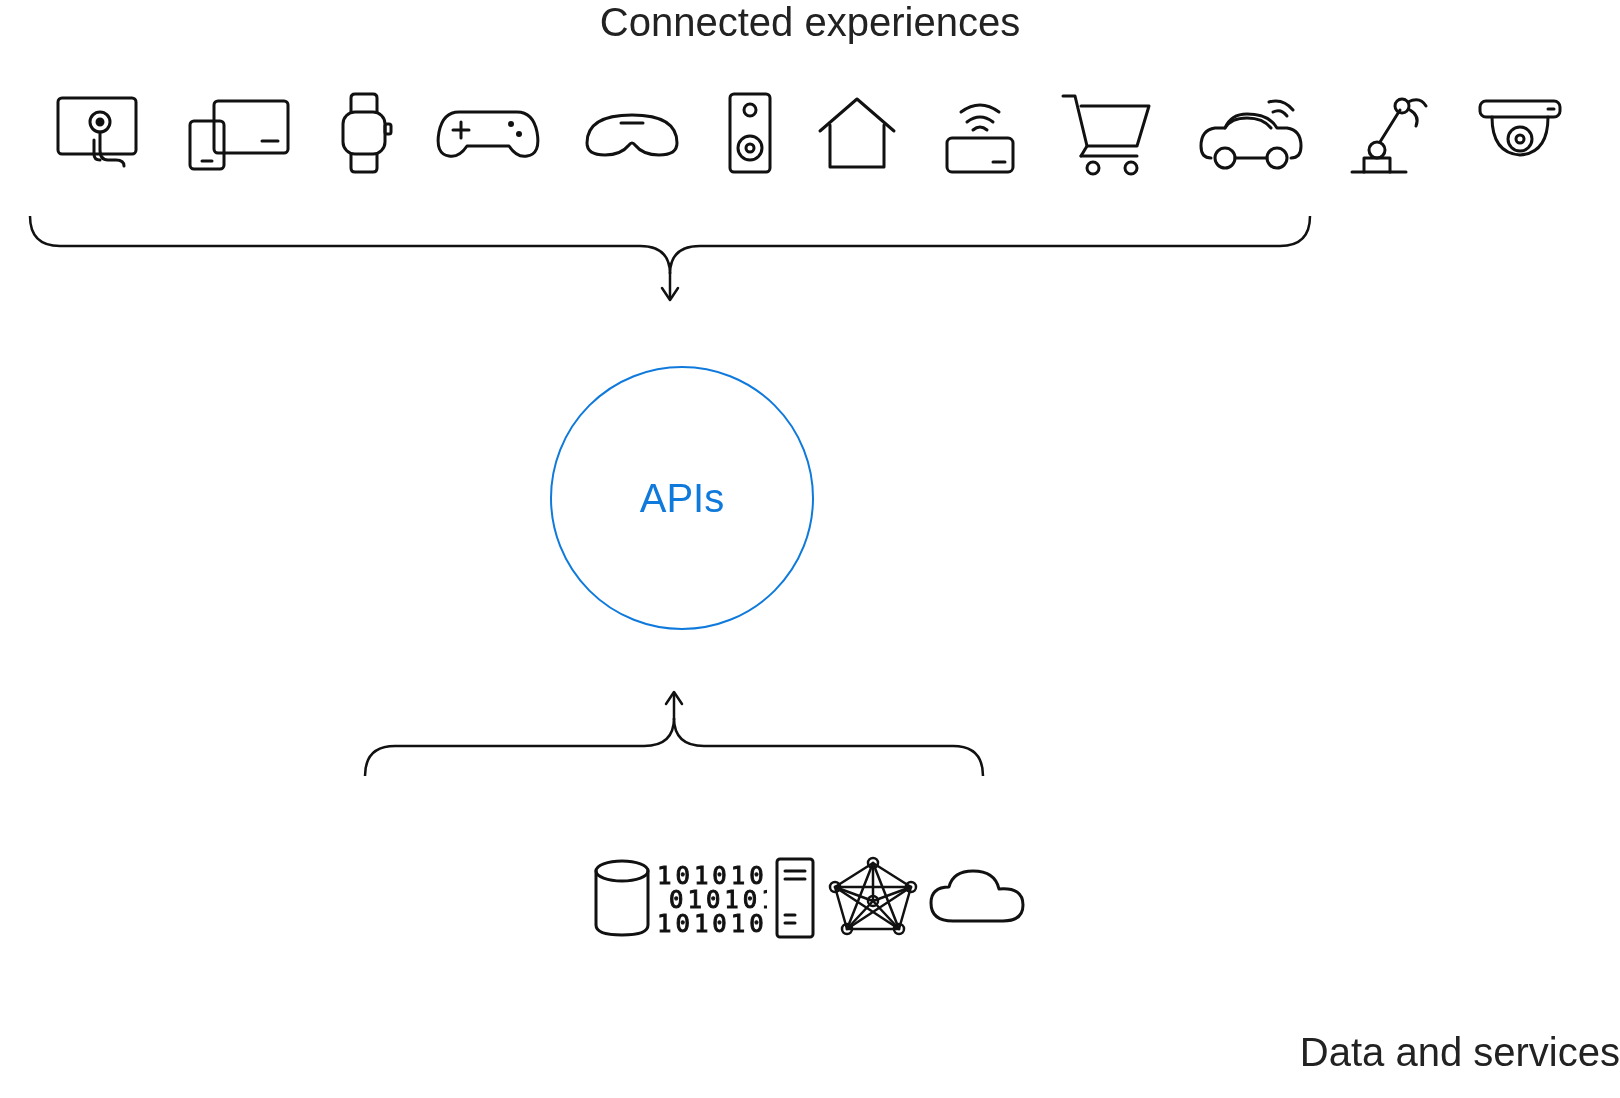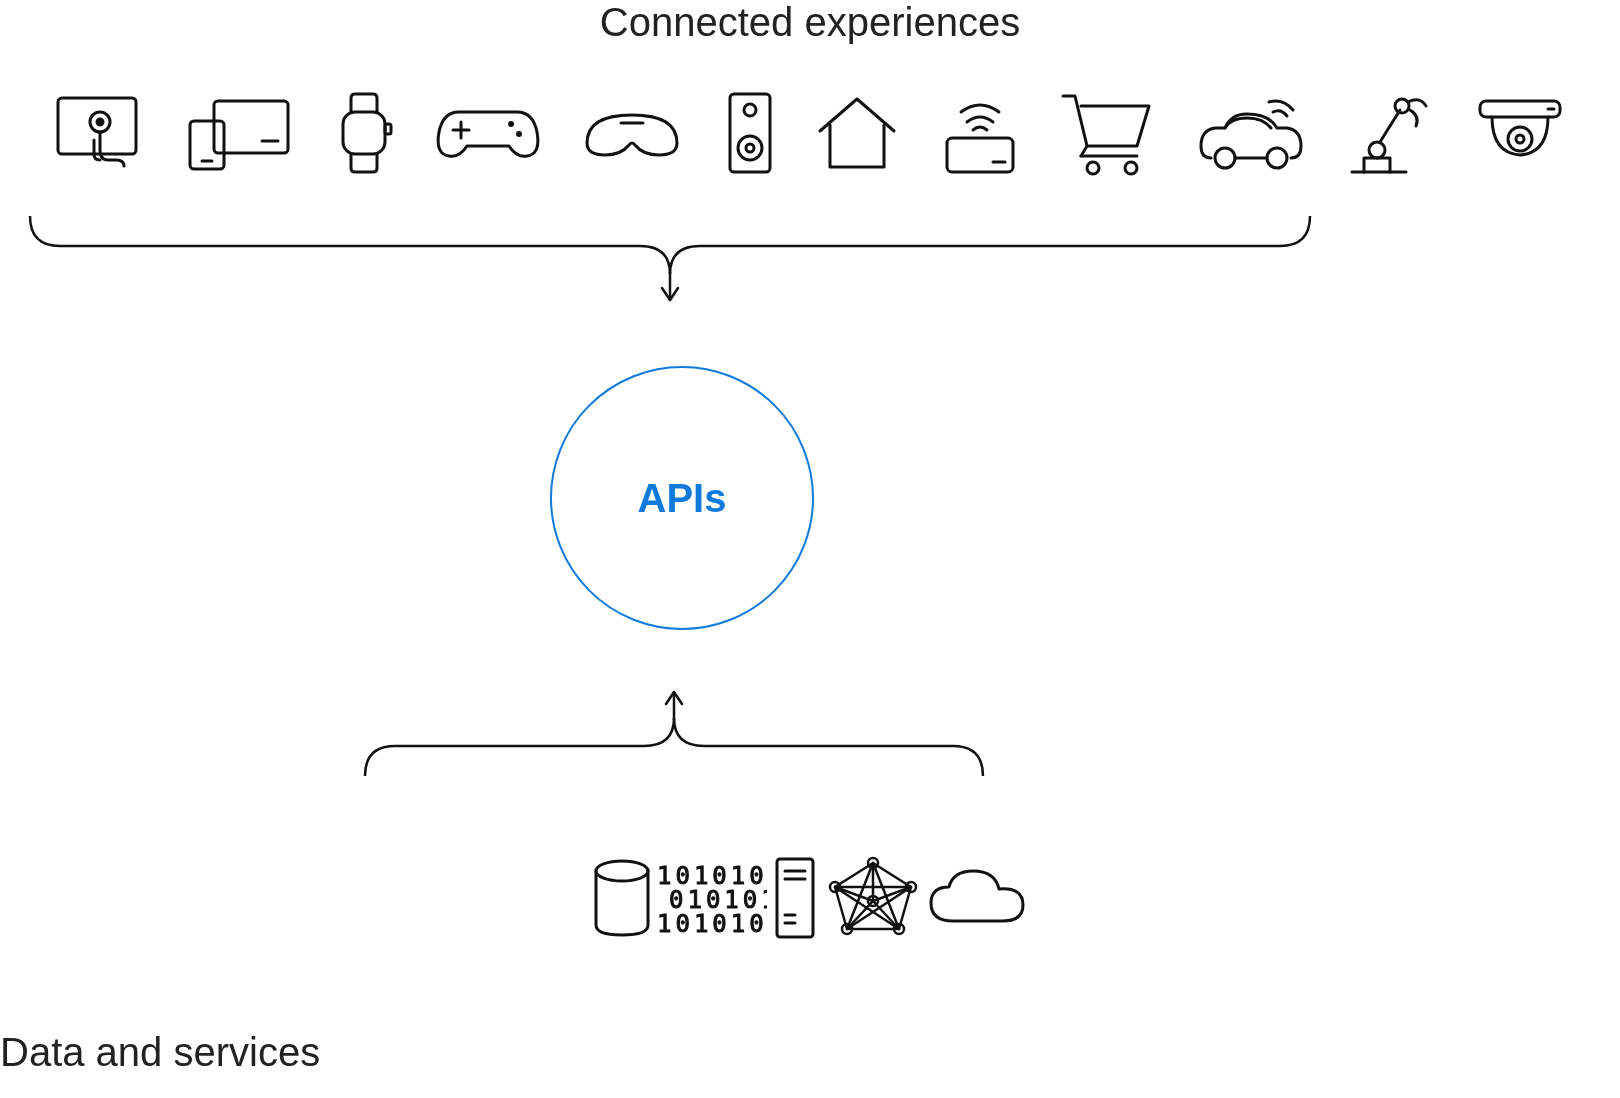--- a/index.html
+++ b/index.html
@@ -20,21 +20,21 @@
     position: absolute;
     width: 100%;
     text-align: center;
     top: 0px;
     font-size: 40px;
     font-weight: 400;
   }
   .heading-bottom {
     position: absolute;
     width: 100%;
-    text-align: left;
+    text-align: right;
     top: 1030px;
     font-size: 40px;
     font-weight: 400;
   }
   .icon-row-top {
     position: absolute;
     top: 90px;
     left: 50px;
     right: 50px;
     height: 90px;
@@ -64,21 +64,21 @@
     height: 260px;
     border: 2.5px solid #0f7adb;
     border-radius: 50%;
     display: flex;
     align-items: center;
     justify-content: center;
   }
   .apis-label {
     color: #0f7adb;
     font-size: 40px;
-    font-weight: 700;
+    font-weight: 400;
   }
   .brace-top {
     position: absolute;
     left: 20px;
     top: 216px;
     width: 1300px;
     height: 90px;
   }
   .brace-bottom {
     position: absolute;

